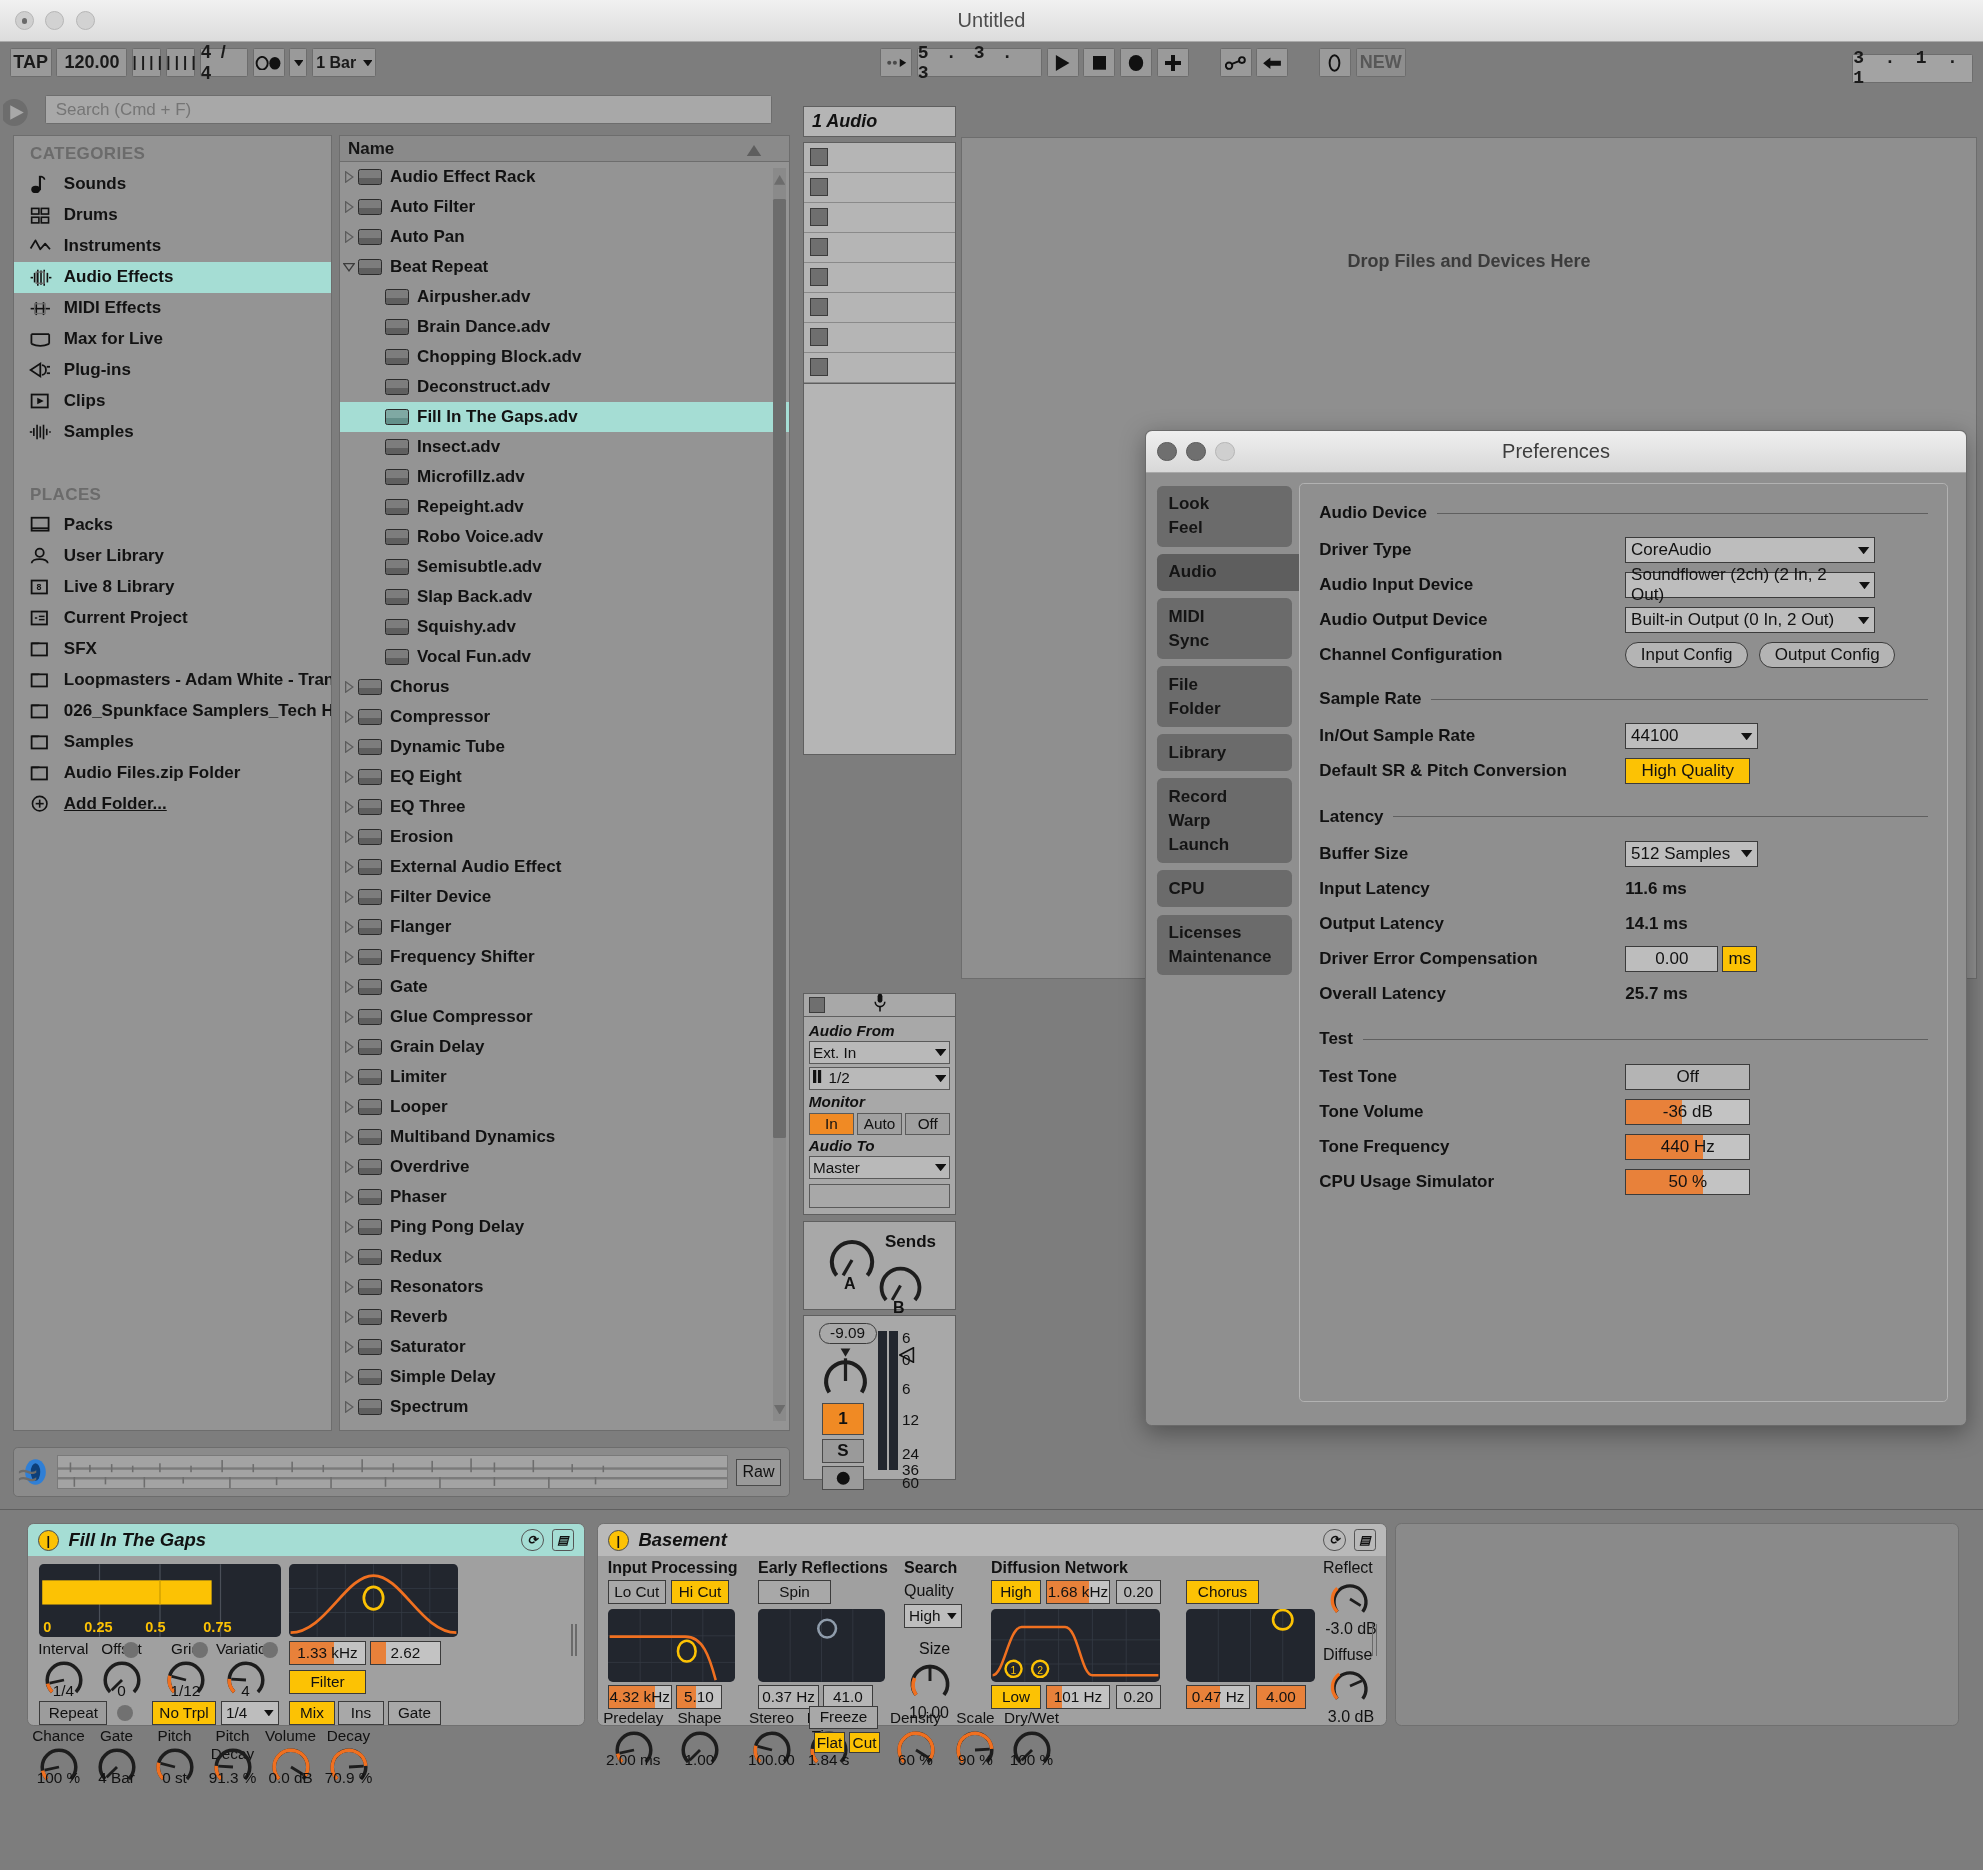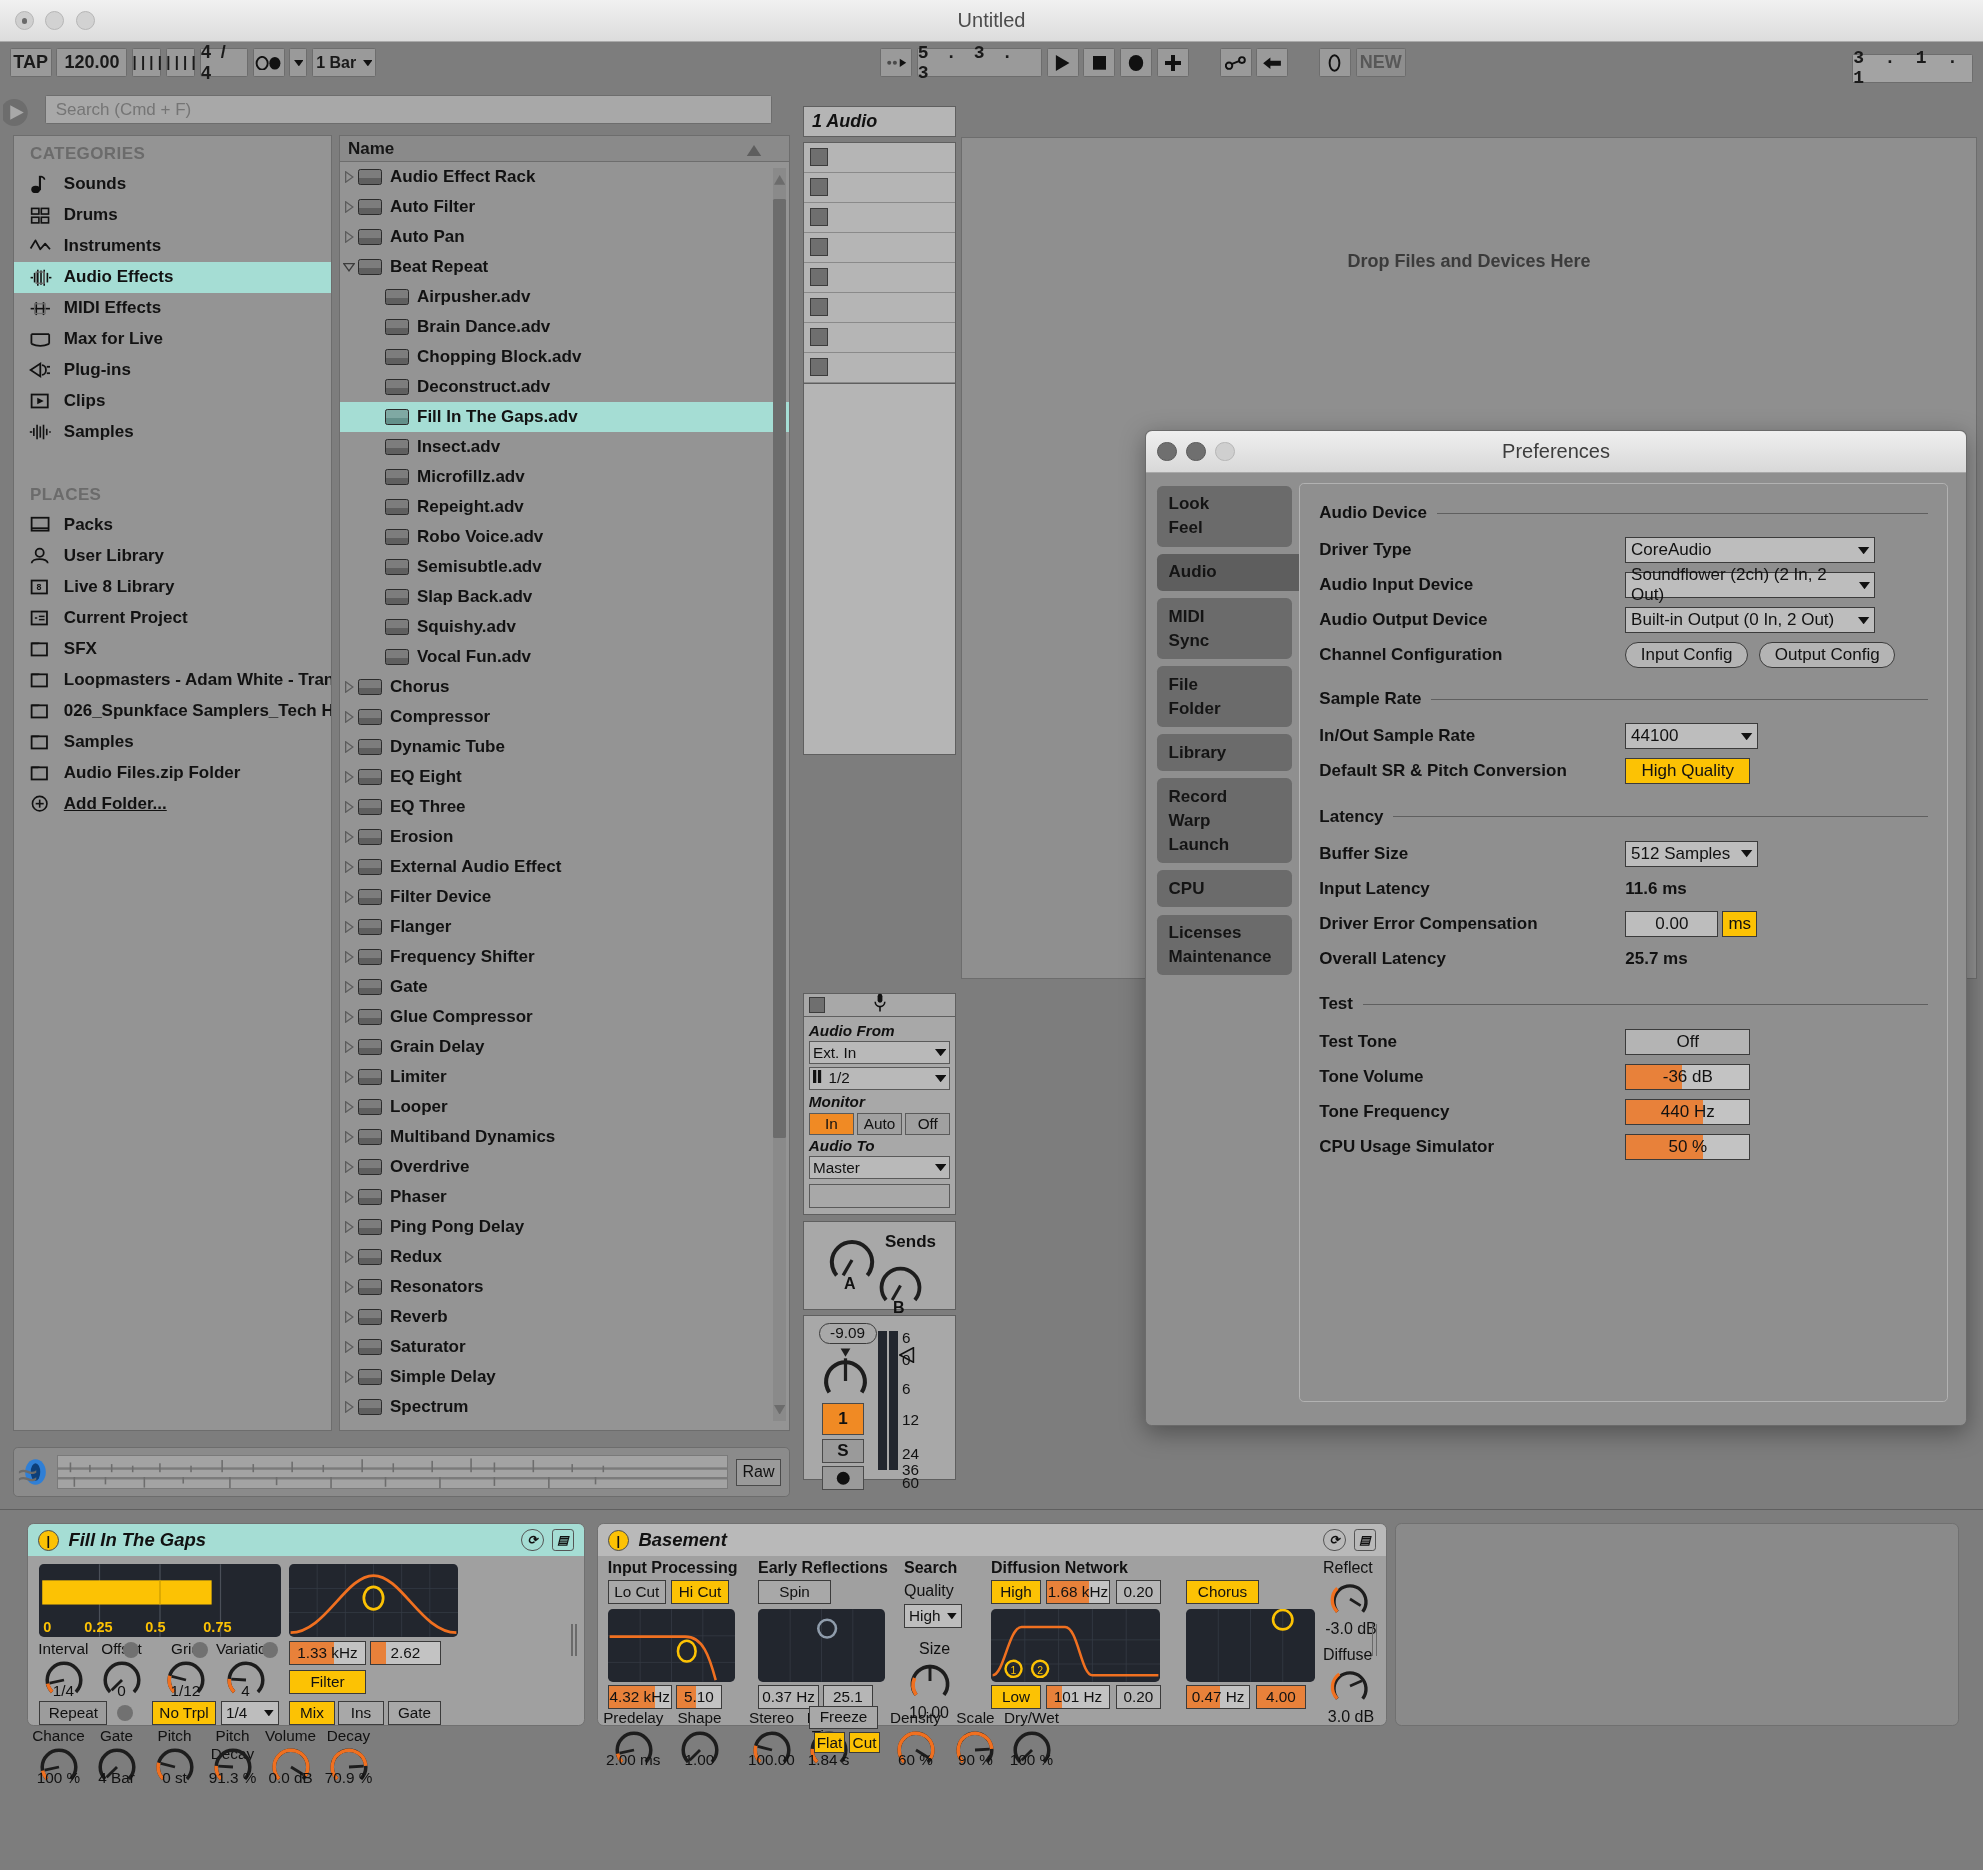--- a/index.html
+++ b/index.html
@@ -1221,20 +1221,24 @@
             <svg width="11.3" height="7.3" viewBox="0 0 14 9">
                 <polygon points="0,0 14,0 7,9" fill="#111"></polygon>
               </svg>
           </div>
         </div>
         <div class="prow">
           <div class="plabel">Input Latency</div>
           <div class="pvalue">11.6 ms</div>
         </div>
         <div class="prow">
+          <div class="plabel">Output Latency</div>
+          <div class="pvalue">14.1 ms</div>
+        </div>
+        <div class="prow">
           <div class="plabel">Driver Error Compensation</div>
           <div style="display:flex;gap:4px;align-items:center">
             <div class="pnum">0.00</div>
             <div class="pyellow" style="width:35px">ms</div>
           </div>
         </div>
         <div class="prow">
           <div class="plabel">Overall Latency</div>
           <div class="pvalue">25.7 ms</div>
         </div>
@@ -1470,21 +1474,21 @@
               <line x1="79" y1="0" x2="79" y2="90"></line>
               <line x1="118" y1="0" x2="118" y2="90"></line>
             </g>
           <circle cx="86" cy="24" r="11" fill="none" stroke="#8f9cab" stroke-width="3.2"></circle>
         </svg>
       </div>
       <div class="vnum" style="left:160px; top:129px; width:61px; background:#b6b6b6">
           <span>0.37 Hz</span>
         </div>
       <div class="vnum" style="left:225px; top:129px; width:50px; background:#b6b6b6">
-          <span>25.1</span>
+          <span>41.0</span>
         </div>
 
       <span style="position:absolute;left:306px;top:26px;font-size:16px">Quality</span>
       <div class="vsel" style="left:306px; top:48px; width:58px;">
         <span>High</span>
         <svg width="9.7" height="6.4" viewBox="0 0 12 8">
             <polygon points="0,0 12,0 6,8" fill="#111"></polygon>
           </svg>
       </div>
       <span style="position:absolute;left:321px;top:84px;font-size:16px">Size</span>

